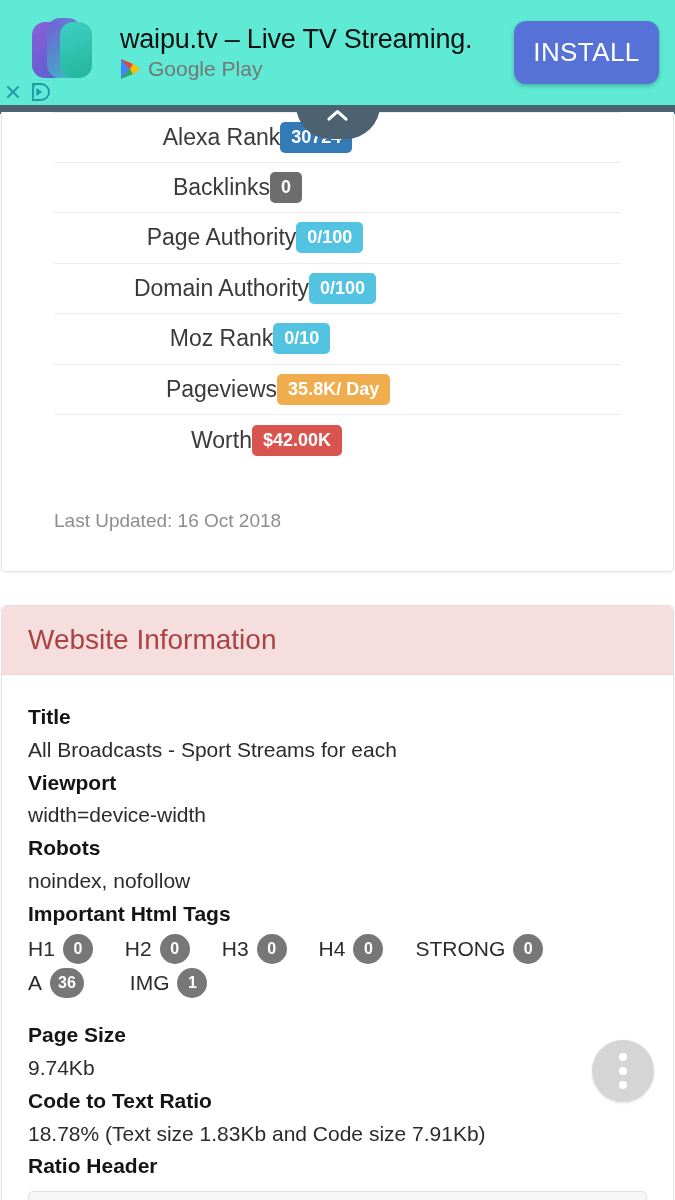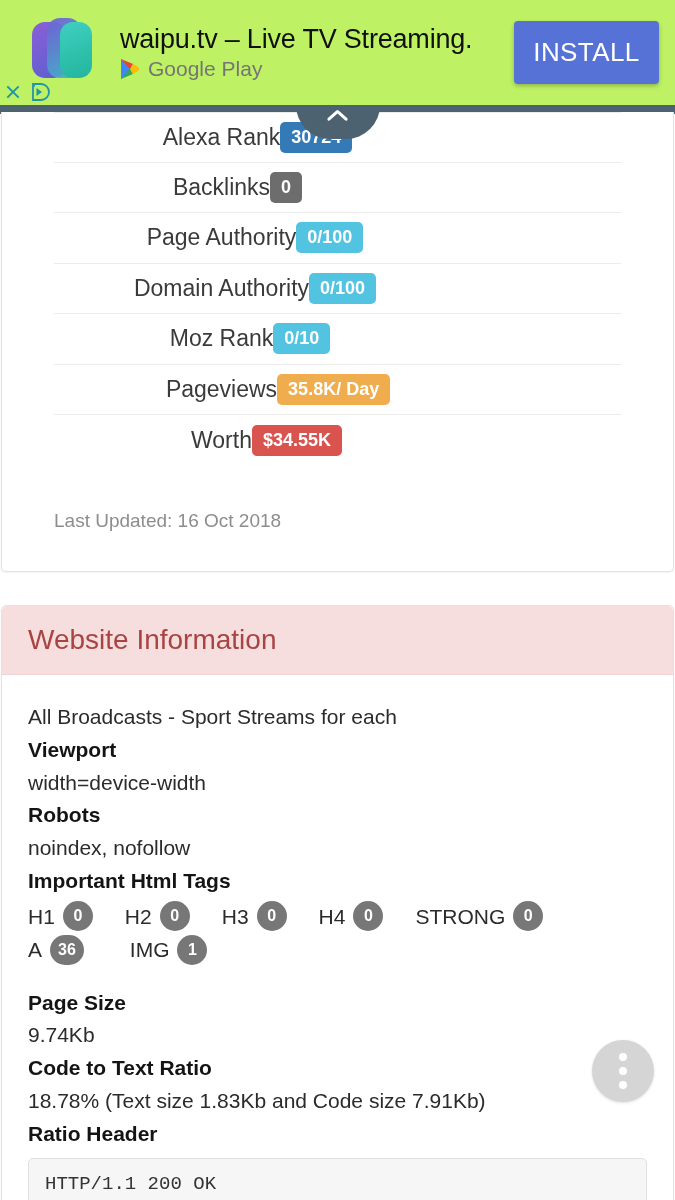--- a/index.html
+++ b/index.html
@@ -20,21 +20,21 @@
     background: #ffffff;
     overflow: hidden;
   }
 
   
   .ad-banner {
     position: absolute;
     top: 0; left: 0;
     width: 675px;
     height: 105px;
-    background: #bef264;
+    background: #5eead4;
     display: flex;
     align-items: center;
     padding: 0 16px 0 0;
   }
 
   .ad-icon-wrap {
     width: 120px;
     height: 105px;
     position: relative;
     flex: 0 0 120px;
@@ -128,21 +128,21 @@
     position: relative;
     flex: 0 0 20px;
   }
 
   .install-btn {
     flex: 0 0 auto;
     width: 145px;
     height: 63px;
     background: #5672d6;
     border: none;
-    border-radius: 4px;
+    border-radius: 12px;
     color: #ffffff;
     font-size: 26px;
     font-family: "Liberation Sans", sans-serif;
     letter-spacing: 0.4px;
     cursor: pointer;
     box-shadow: 0 2px 4px rgba(0,0,0,0.25);
   }
 
   
   .top-dark-bar {
@@ -439,35 +439,36 @@
     <div class="stat-row">
       <span class="stat-label">Pageviews</span>
       <span class="stat-badge-cell">
         <span class="badge badge-warning">35.8K/ Day</span>
       </span>
     </div>
 
     <div class="stat-row" style="border-bottom:none;">
       <span class="stat-label">Worth</span>
       <span class="stat-badge-cell">
-        <span class="badge badge-danger">$34.55K</span>
+        <span class="badge badge-danger">$42.00K</span>
       </span>
     </div>
 
     <div class="last-updated">Last Updated: 16 Oct 2018</div>
   </div>
 
   <div class="card card-info">
 
     <div class="info-header">
       <span class="info-header-title">Website Information</span>
     </div>
 
     <div class="info-body">
 
+      <div class="info-key">Title</div>
       <div class="info-val">All Broadcasts - Sport Streams for each</div>
 
       <div class="info-key">Viewport</div>
       <div class="info-val">width=device-width</div>
 
       <div class="info-key">Robots</div>
       <div class="info-val">noindex, nofollow</div>
 
       <div class="info-key">Important Html Tags</div>
 

